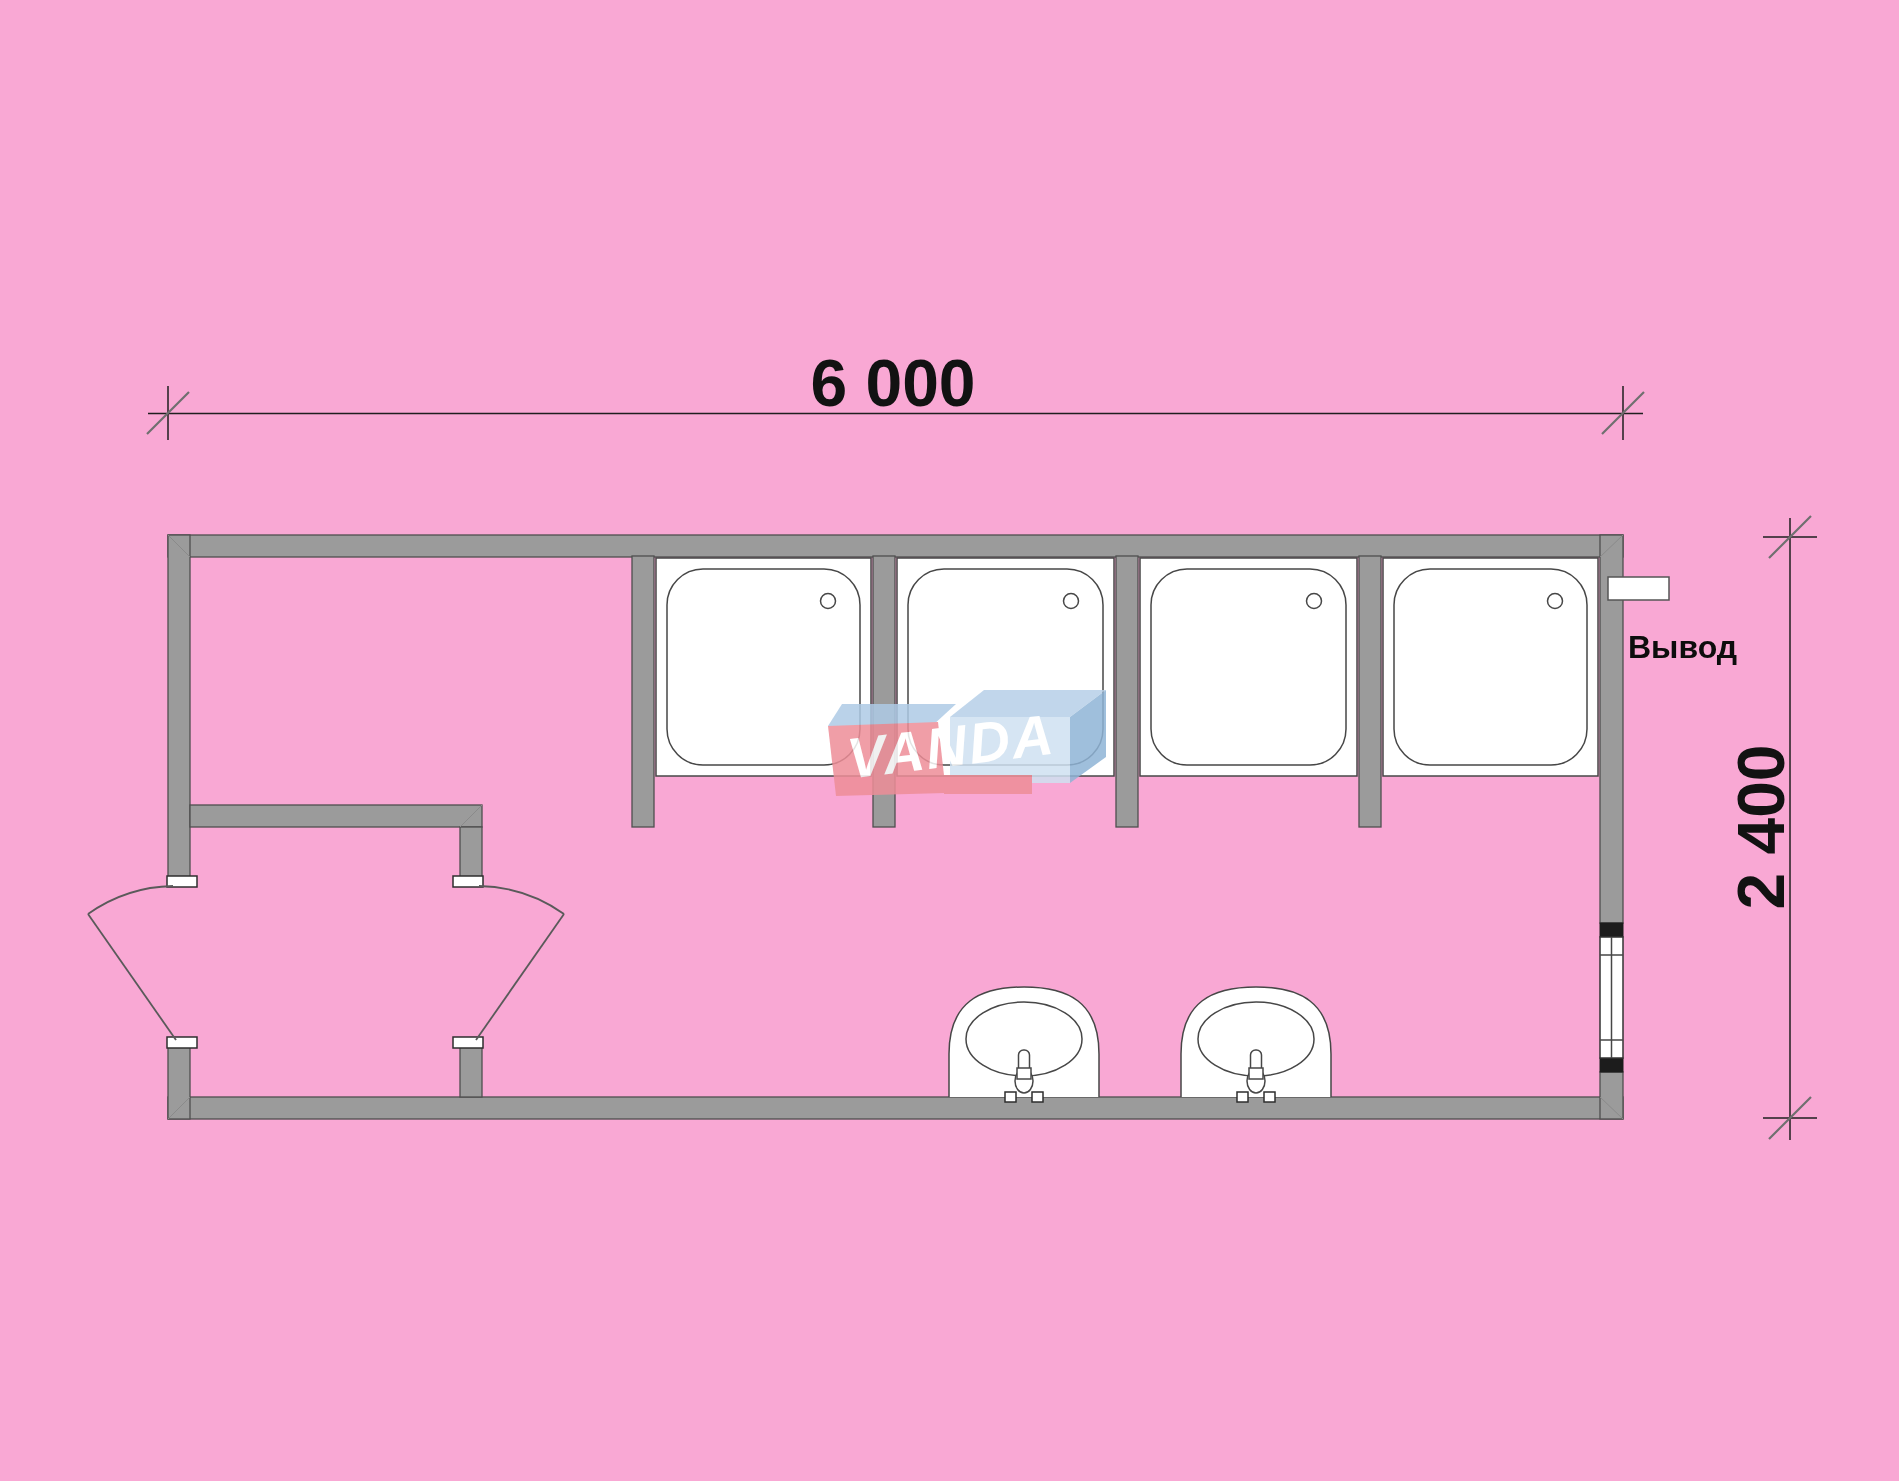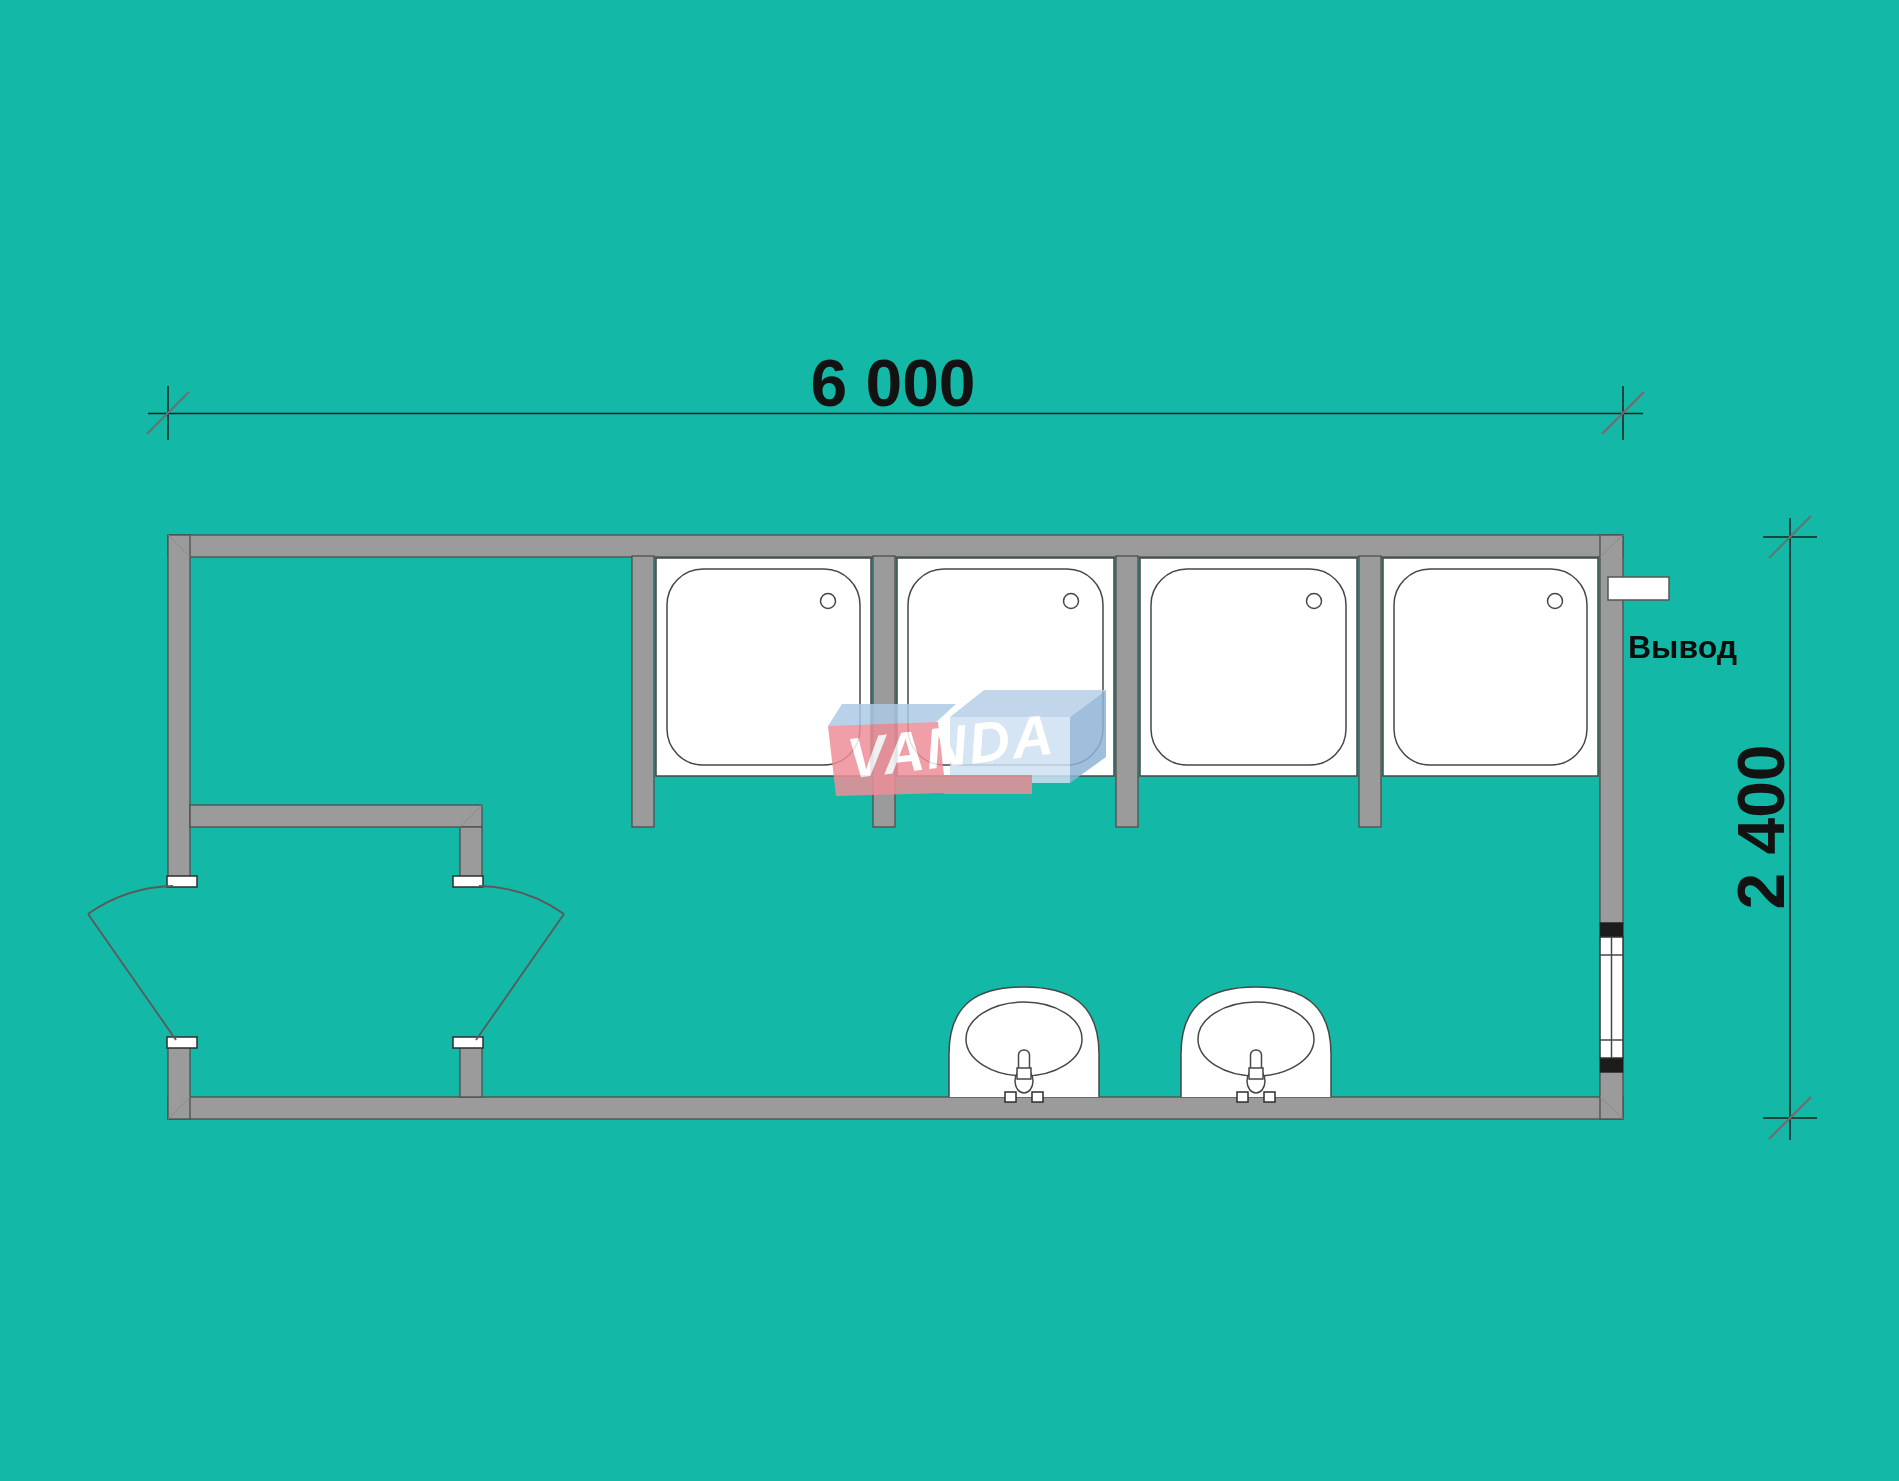--- a/index.html
+++ b/index.html
@@ -1,19 +1,19 @@
 <!DOCTYPE html>
 <html><head>
 <meta charset="utf-8">
 <style>
   html,body{margin:0;padding:0;background:#ffffff;}
   .plan{
     position:relative;
     width:1899px;height:1481px;
-    background:#14b8a6;
+    background:#f9a8d4;
     font-family:"Liberation Sans", sans-serif;
     overflow:hidden;
   }
   svg{position:absolute;left:0;top:0;}
   .walls rect{stroke:#4f4f4f;stroke-width:1.3;}
   .miters line{stroke:#8a8a8a;stroke-width:1;}
   .fixture{fill:#ffffff;stroke:#474747;stroke-width:1.5;}
   .thin{fill:none;stroke:#474747;stroke-width:1.5;}
   .doorline{fill:none;stroke:#5a5a5a;stroke-width:1.8;}
   .stop{fill:#ffffff;stroke:#2e2e2e;stroke-width:1.5;}

